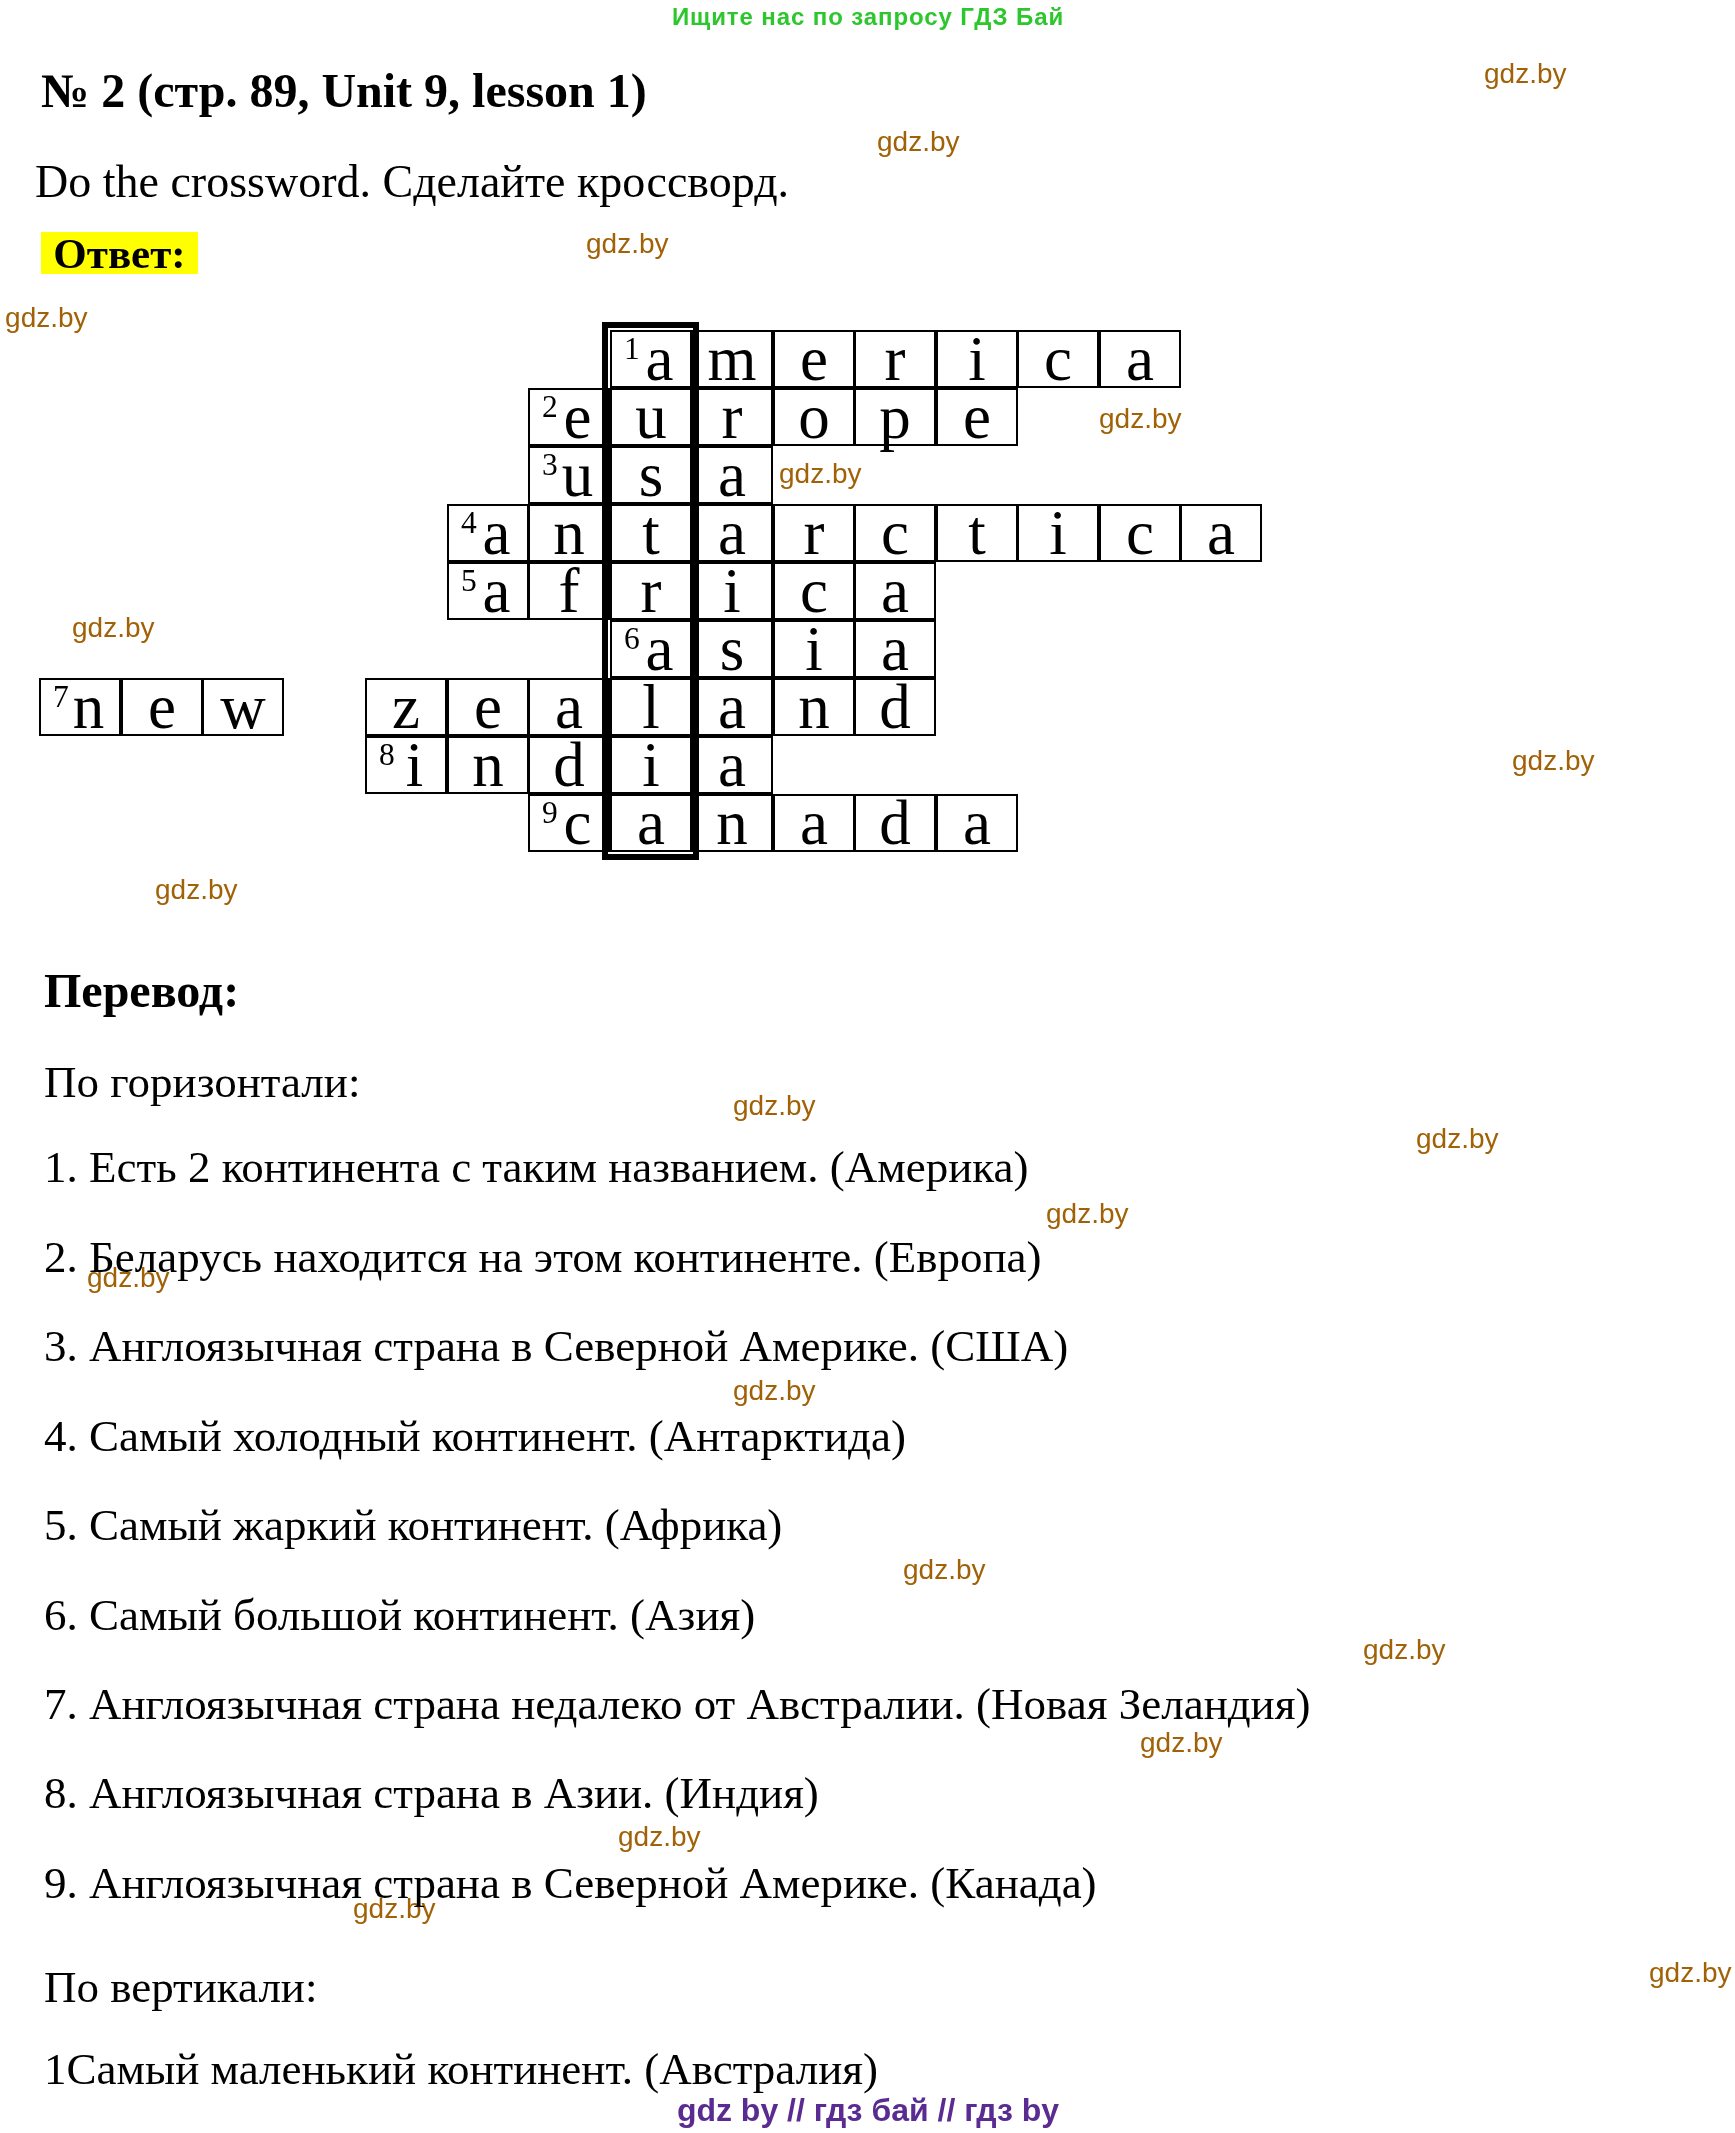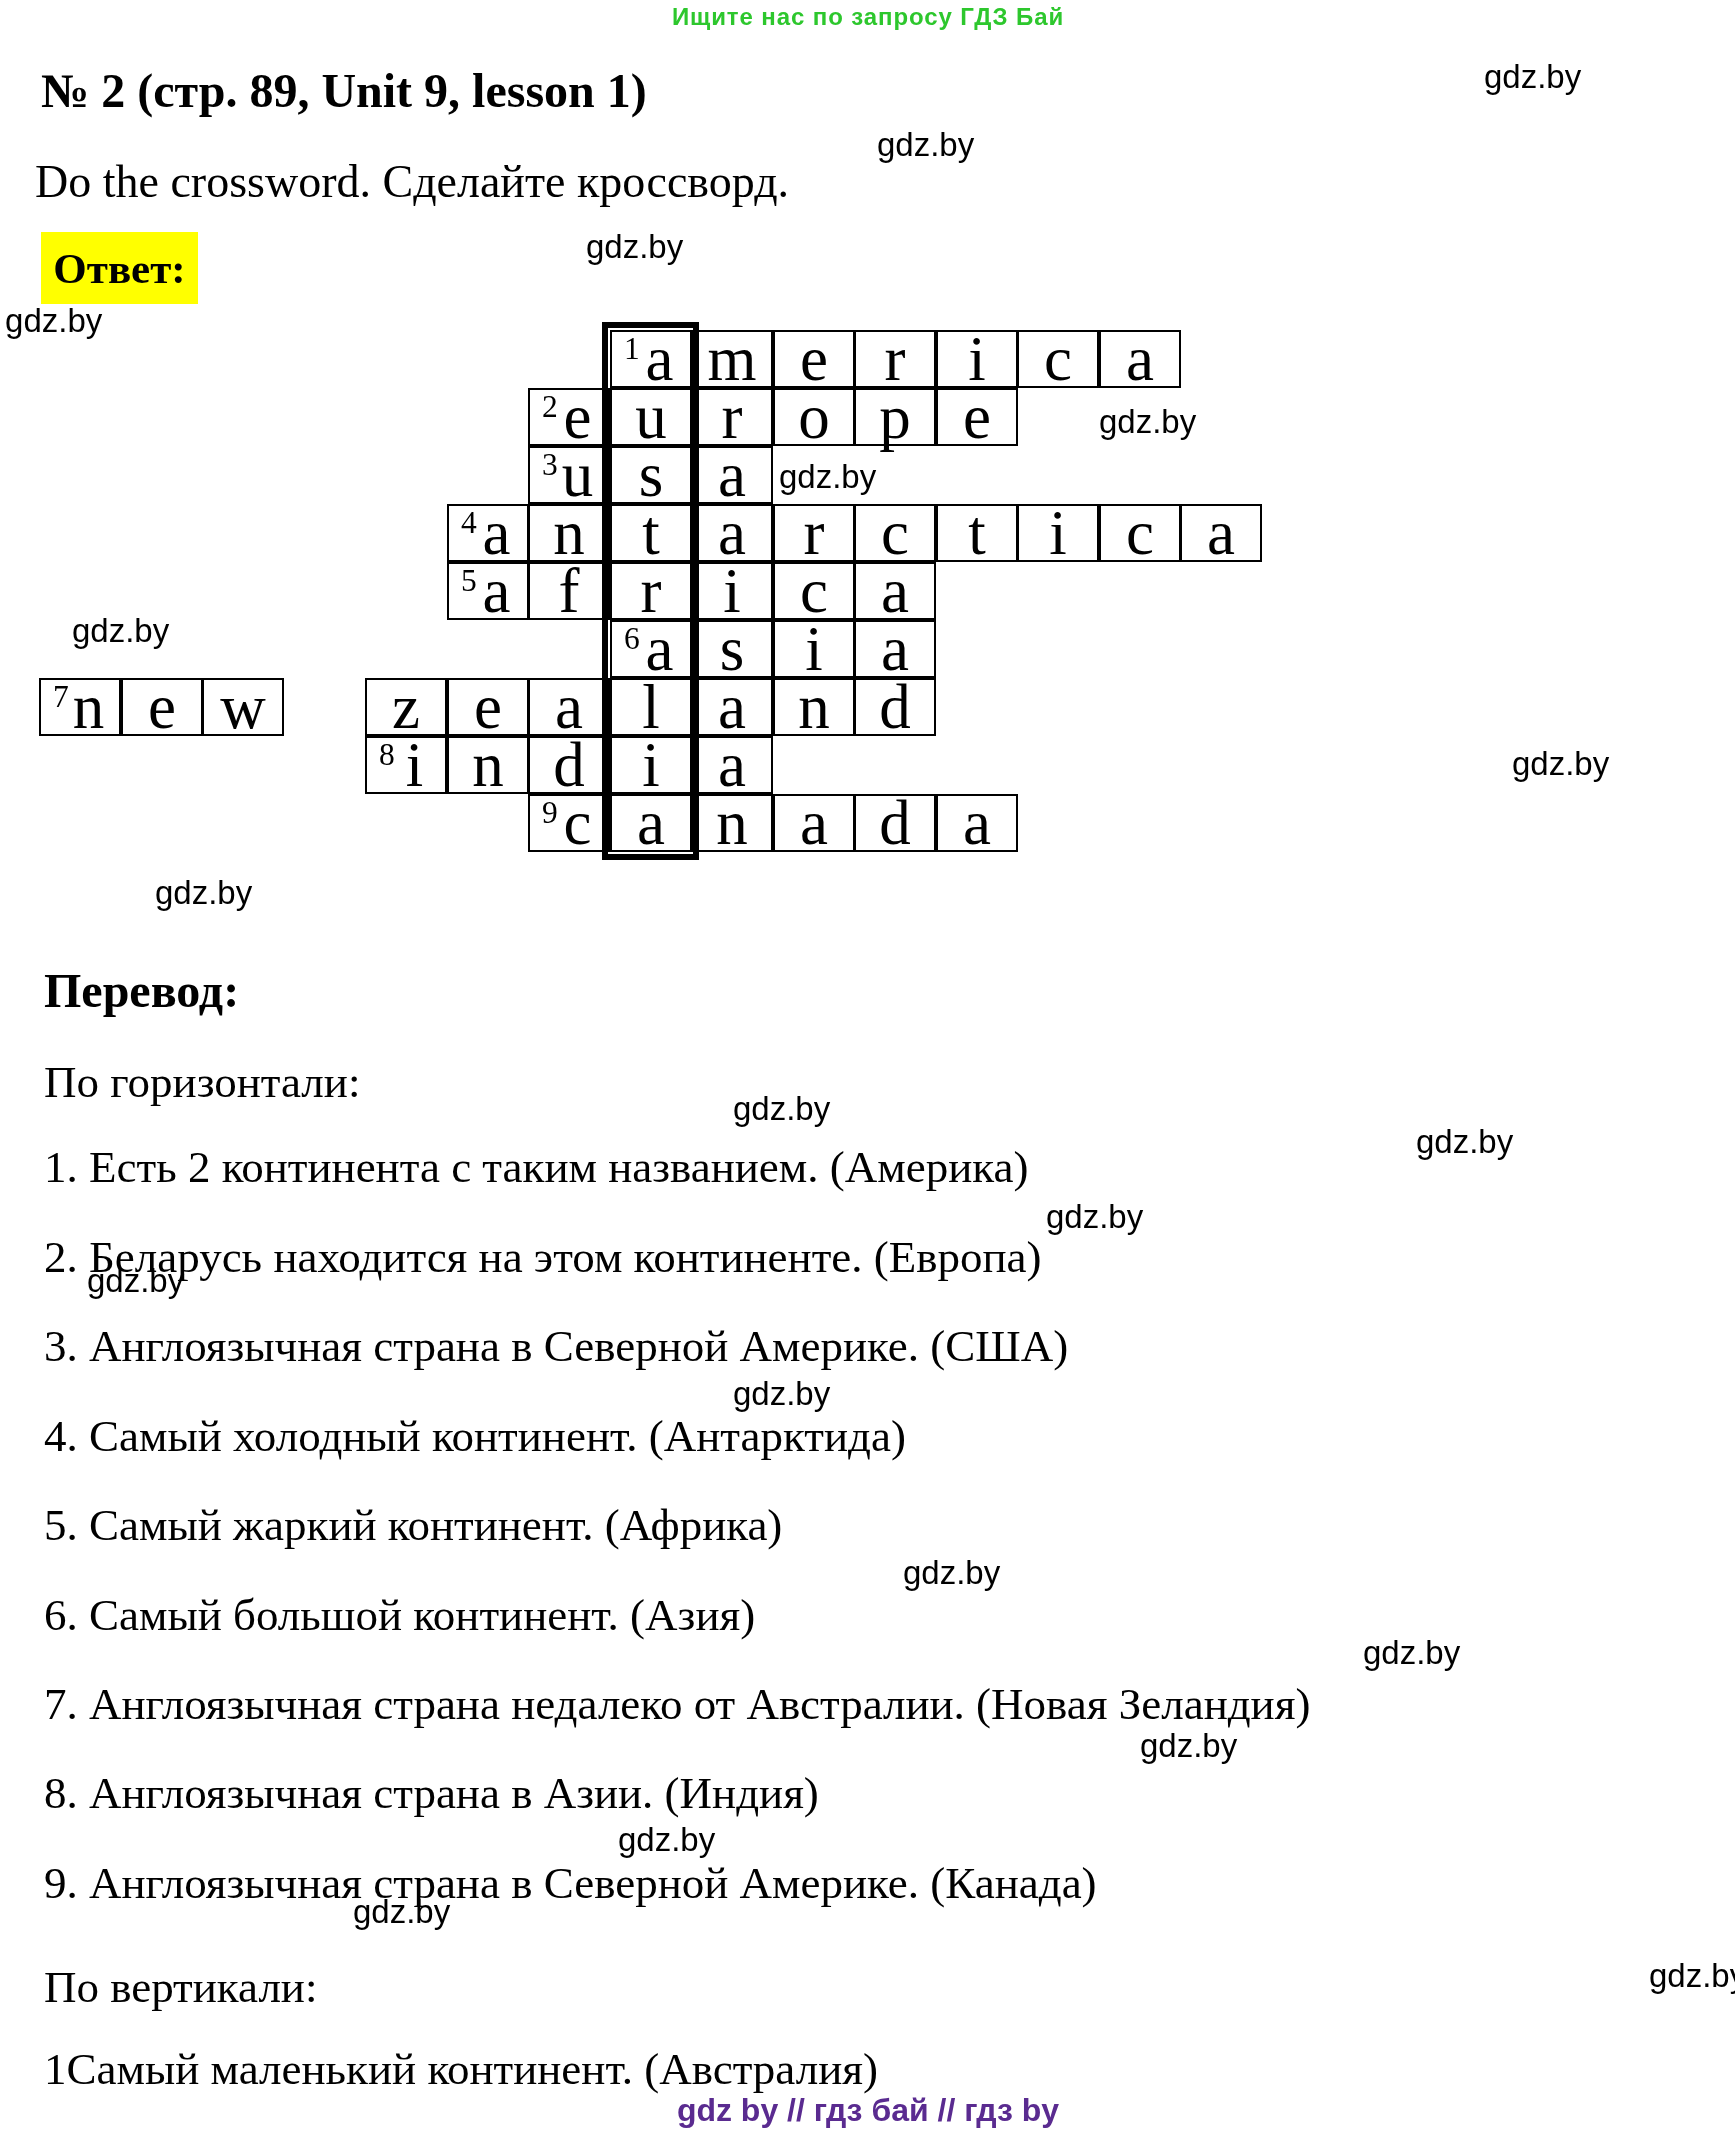--- a/index.html
+++ b/index.html
@@ -8,30 +8,30 @@
   .abs{position:absolute;white-space:nowrap;}
 
   
   .banner{left:0;right:0;top:3.4px;text-align:center;
           font-family:"Liberation Sans","DejaVu Sans",sans-serif;
           font-size:24px;font-weight:bold;color:#2DC72D;letter-spacing:0.9px;}
 
   
   .title{left:41px;top:63px;font-size:48px;font-weight:bold;}
   .task{left:35px;top:155px;font-size:46px;}
-  .answer-badge{left:41px;top:232px;width:157px;height:72px;background:#FFFF00;
+  .answer-badge{left:41px;top:232px;width:157px;height:42px;background:#FFFF00;
                 display:flex;align-items:center;justify-content:center;
                 font-size:43px;font-weight:bold;}
   .h-bold{font-size:48px;font-weight:bold;}
   .line{font-size:45px;}
 
   
   .wm{position:absolute;white-space:nowrap;
       font-family:"Liberation Sans","DejaVu Sans",sans-serif;
-      font-size:33px;color:#000000;}
+      font-size:28px;color:#a16207;}
 
   
   #crossword{position:absolute;left:0;top:0;}
   .cell{position:absolute;box-sizing:border-box;border:2.6px solid #000;background:#fff;}
   .cell .letter{position:absolute;left:0;right:0;bottom:-5.1px;text-align:center;
                 font-size:63px;line-height:1;font-family:"Liberation Serif","DejaVu Serif",serif;}
   .cell.numbered .letter{padding-left:17px;}
   .cell .num{position:absolute;top:0px;left:12px;font-size:31.5px;line-height:1.05;
              font-family:"Liberation Serif","DejaVu Serif",serif;}
   #highlight-box{position:absolute;box-sizing:border-box;border:6.8px solid #000;

